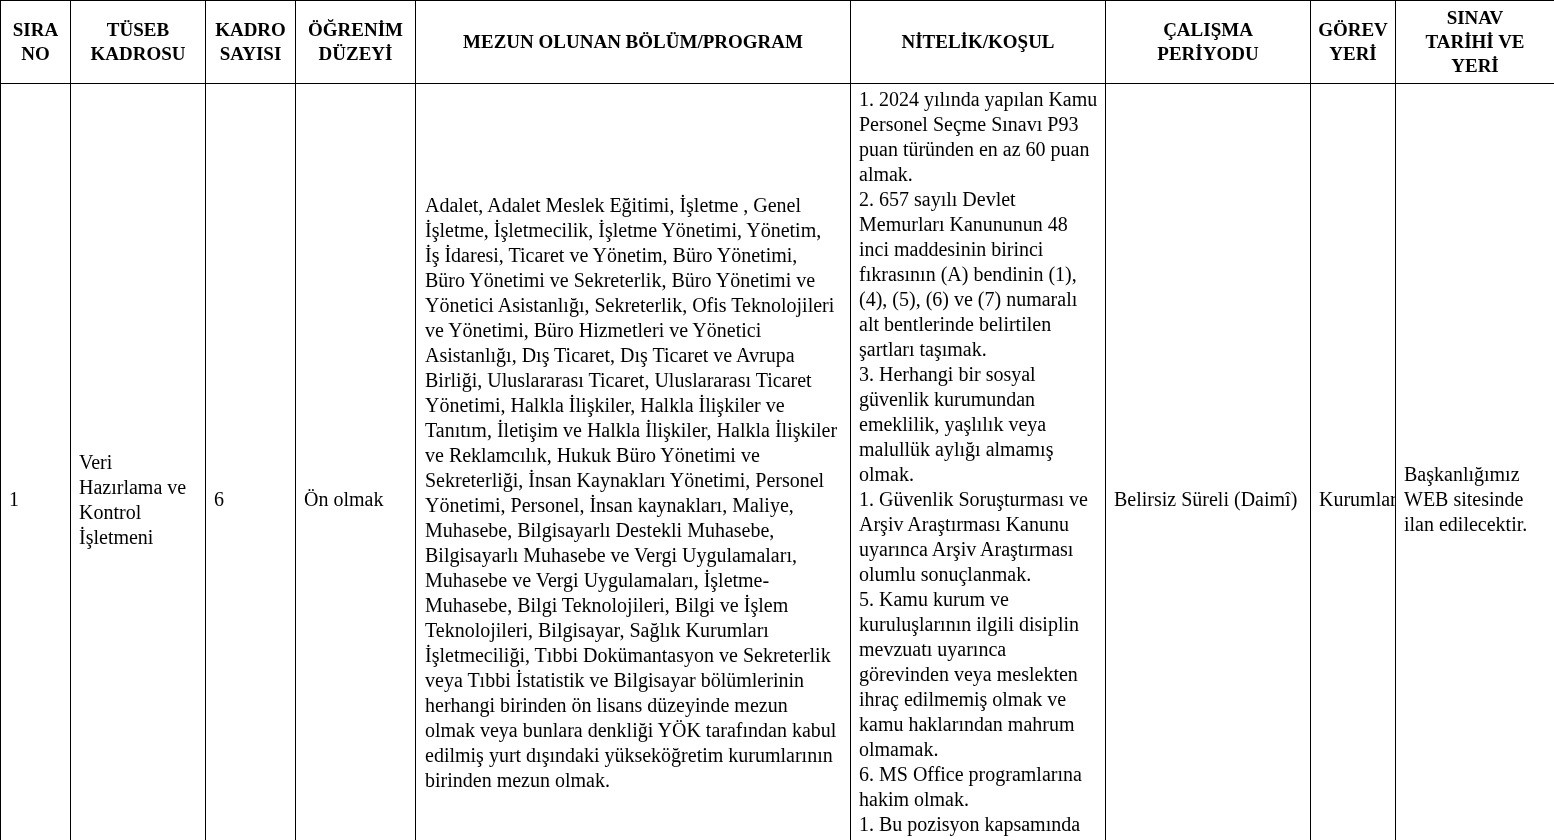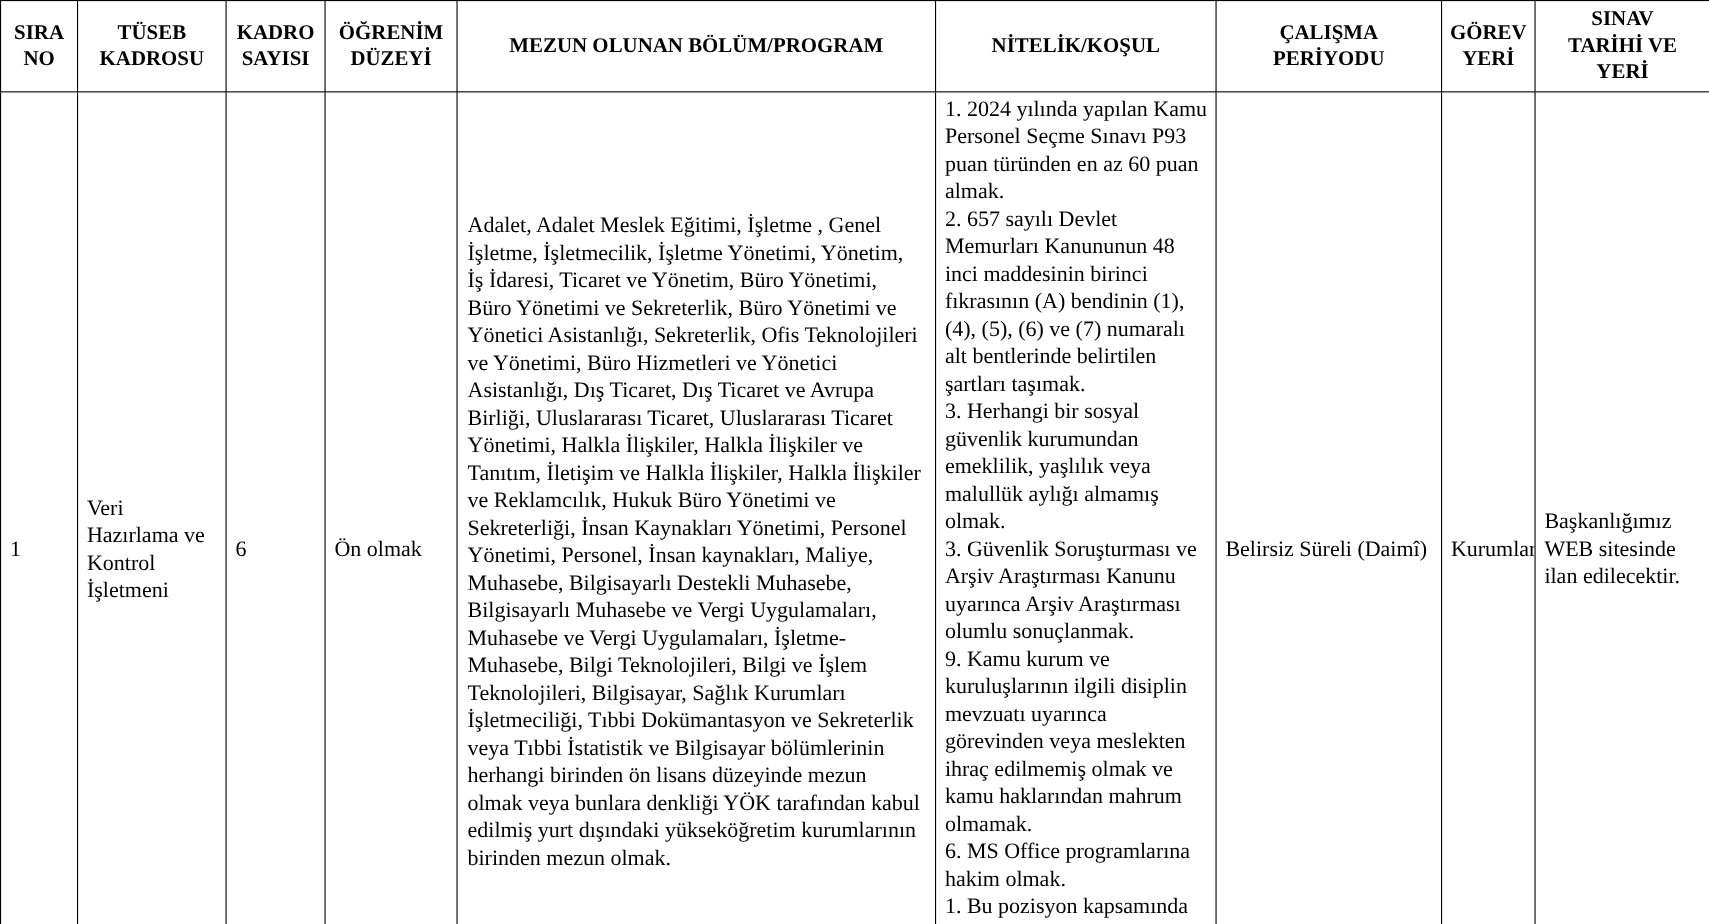--- a/index.html
+++ b/index.html
@@ -100,22 +100,22 @@
       <tr>
         <td class="center">1</td>
         <td class="center">Veri Hazırlama ve Kontrol İşletmeni</td>
         <td class="center">6</td>
         <td class="left-mid">Ön olmak</td>
         <td class="mezun">Adalet, Adalet Meslek Eğitimi, İşletme , Genel İşletme, İşletmecilik, İşletme Yönetimi, Yönetim, İş İdaresi, Ticaret ve Yönetim,  Büro Yönetimi, Büro Yönetimi ve Sekreterlik, Büro Yönetimi ve Yönetici Asistanlığı, Sekreterlik,  Ofis Teknolojileri ve Yönetimi, Büro Hizmetleri ve Yönetici Asistanlığı, Dış Ticaret, Dış Ticaret ve Avrupa Birliği, Uluslararası Ticaret, Uluslararası Ticaret Yönetimi, Halkla İlişkiler, Halkla İlişkiler ve Tanıtım, İletişim ve Halkla İlişkiler, Halkla İlişkiler ve Reklamcılık, Hukuk Büro Yönetimi ve Sekreterliği, İnsan Kaynakları Yönetimi, Personel Yönetimi, Personel, İnsan kaynakları,  Maliye, Muhasebe, Bilgisayarlı Destekli Muhasebe, Bilgisayarlı Muhasebe ve Vergi Uygulamaları, Muhasebe ve Vergi Uygulamaları, İşletme-Muhasebe, Bilgi Teknolojileri, Bilgi ve İşlem Teknolojileri, Bilgisayar, Sağlık Kurumları İşletmeciliği, Tıbbi Dokümantasyon ve Sekreterlik veya Tıbbi İstatistik ve Bilgisayar bölümlerinin herhangi birinden ön lisans düzeyinde mezun olmak veya bunlara denkliği YÖK tarafından kabul edilmiş yurt dışındaki yükseköğretim kurumlarının birinden mezun olmak.</td>
         <td class="nitelik">
           <p>1. 2024 yılında yapılan Kamu Personel Seçme Sınavı P93 puan türünden en az 60 puan almak.</p>
           <p>2. 657 sayılı Devlet Memurları Kanununun 48 inci maddesinin birinci fıkrasının (A) bendinin (1), (4), (5), (6) ve (7) numaralı alt bentlerinde belirtilen şartları taşımak.</p>
           <p>3. Herhangi bir sosyal güvenlik kurumundan emeklilik, yaşlılık veya malullük aylığı almamış olmak.</p>
-          <p>3. Güvenlik Soruşturması ve Arşiv Araştırması Kanunu uyarınca Arşiv Araştırması olumlu sonuçlanmak.</p>
-          <p>9. Kamu kurum ve kuruluşlarının ilgili disiplin mevzuatı uyarınca görevinden veya meslekten ihraç edilmemiş olmak ve kamu haklarından mahrum olmamak.</p>
+          <p>1. Güvenlik Soruşturması ve Arşiv Araştırması Kanunu uyarınca Arşiv Araştırması olumlu sonuçlanmak.</p>
+          <p>5. Kamu kurum ve kuruluşlarının ilgili disiplin mevzuatı uyarınca görevinden veya meslekten ihraç edilmemiş olmak ve kamu haklarından mahrum olmamak.</p>
           <p>6. MS Office programlarına hakim olmak.</p>
           <p>1. Bu pozisyon kapsamında istihdam edilecek adaylar İstanbul İlinde çalıştırılacaktır.</p>
         </td>
         <td class="left-mid">Belirsiz Süreli (Daimî)</td>
         <td class="center">Kurumları</td>
         <td class="center">Başkanlığımız WEB sitesinde ilan edilecektir.</td>
       </tr>
     </tbody>
   </table>
 </div>

